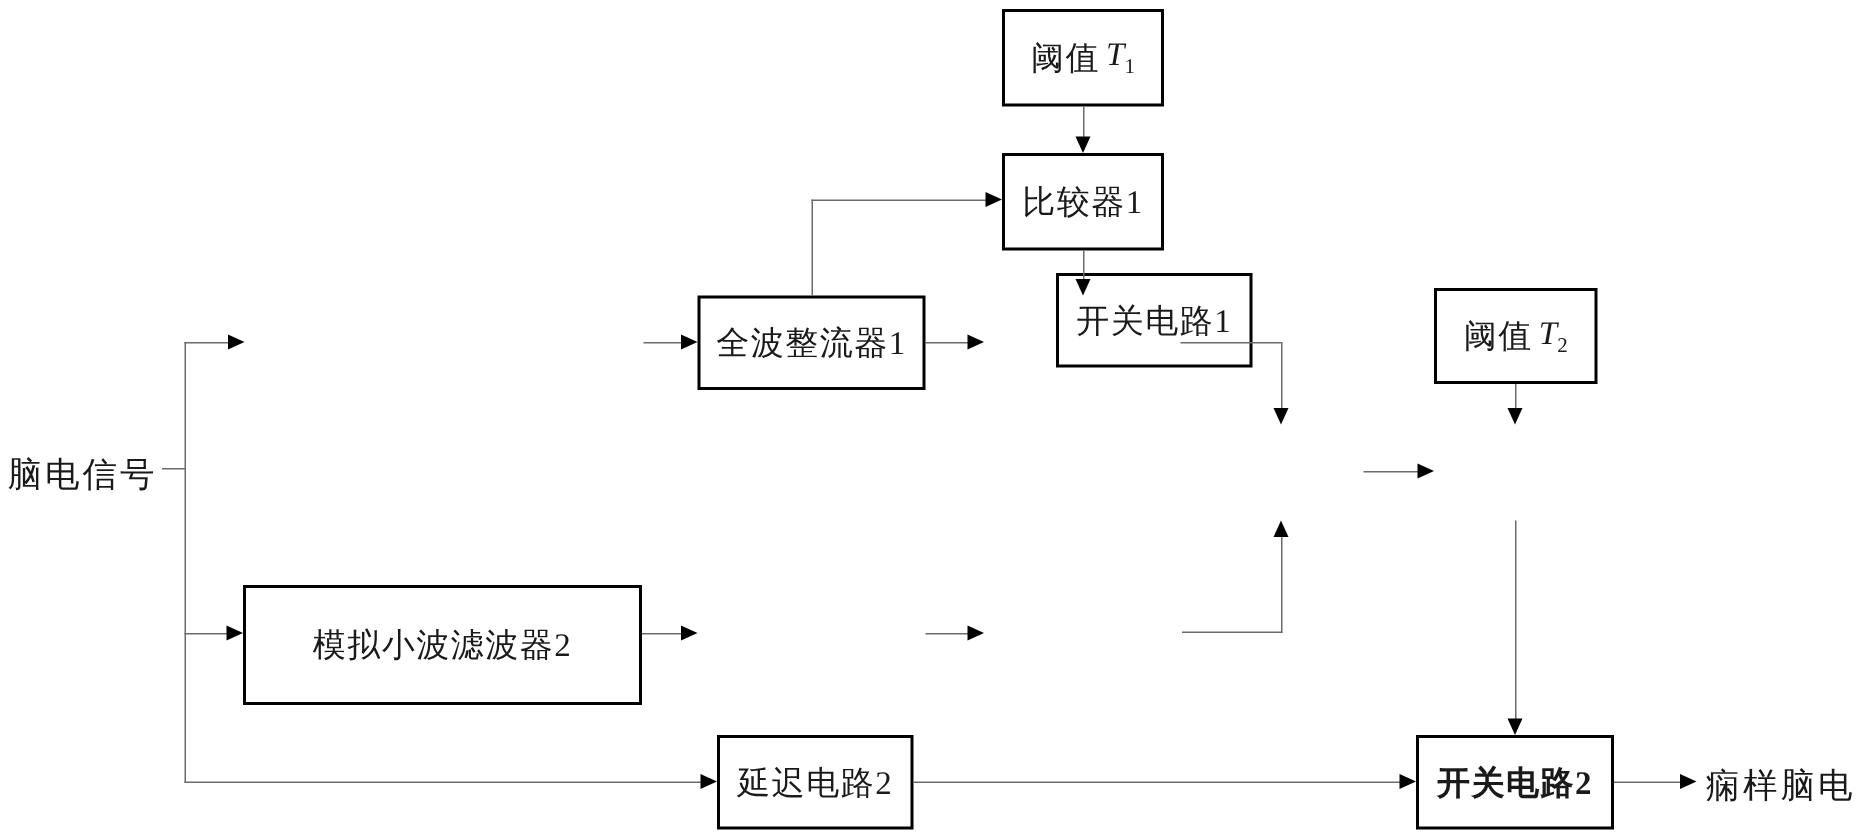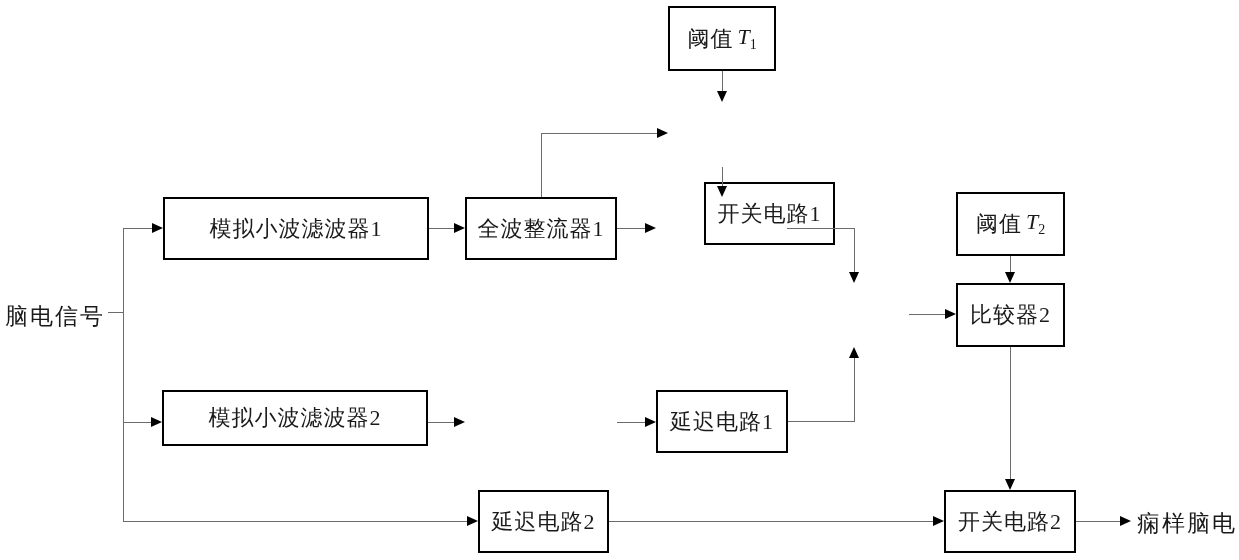--- a/index.html
+++ b/index.html
@@ -44,61 +44,55 @@
   }
   
   #b-threshold1  { left: 668px; top: 6px;   width: 108px; height: 65px; }
   #b-comparator1 { left: 668px; top: 102px; width: 108px; height: 65px; }
   #b-wavelet1    { left: 163px; top: 197px; width: 266px; height: 63px; }
   #b-rectifier1  { left: 465px; top: 197px; width: 152px; height: 63px; }
   #b-switch1     { left: 656px; top: 182px; width: 131px; height: 63px; margin-left: 48px; }
   #b-subtractor  { left: 800px; top: 283px; width: 109px; height: 64px; }
   #b-threshold2  { left: 956px; top: 192px; width: 109px; height: 64px; }
   #b-comparator2 { left: 956px; top: 283px; width: 109px; height: 64px; }
-  #b-wavelet2    { left: 162px; top: 390px; width: 266px; height: 56px; }
+  #b-wavelet2    { left: 162px; top: 390px; width: 266px; height: 80px; }
   #b-rectifier2  { left: 465px; top: 390px; width: 152px; height: 64px; }
   #b-delay1      { left: 656px; top: 390px; width: 132px; height: 63px; }
   #b-delay2      { left: 478px; top: 490px; width: 131px; height: 63px; }
-  #b-switch2     { left: 944px; top: 490px; width: 132px; height: 63px; }
+  #b-switch2     { left: 944px; top: 490px; width: 132px; height: 63px; font-weight: bold; }
   #lbl-input  { left: 5px;    top: 301px; }
   #lbl-output { left: 1137px; top: 508px; }
 </style>
 </head>
 <body>
 
 <div id="canvas">
 
   <div class="io-label" id="lbl-output">痫样脑电</div>
   <div class="io-label" id="lbl-input">脑电信号</div>
 
   <div class="box" id="b-threshold1">
       <span>阈值</span>
       <span class="var"><span>T</span><sub>1</sub></span>
     </div>
-  <div class="box" id="b-wavelet1">
-      <span>模拟小波滤波器1</span>
+  <div class="box" id="b-comparator1">
+      <span>比较器1</span>
     </div>
   <div class="box" id="b-rectifier1">
       <span>全波整流器1</span>
     </div>
   <div class="box" id="b-switch1">
       <span>开关电路1</span>
     </div>
   <div class="box" id="b-threshold2">
       <span>阈值</span>
       <span class="var"><span>T</span><sub>2</sub></span>
     </div>
-  <div class="box" id="b-comparator2">
-      <span>比较器2</span>
-    </div>
   <div class="box" id="b-wavelet2">
       <span>模拟小波滤波器2</span>
-    </div>
-  <div class="box" id="b-delay1">
-      <span>延迟电路1</span>
     </div>
   <div class="box" id="b-delay2">
       <span>延迟电路2</span>
     </div>
   <div class="box" id="b-switch2">
       <span>开关电路2</span>
     </div>
 
   <div class="hline" style="left:108px;top:312px;width:16px;"></div>
   <div class="vline" style="left:123px;top:228px;height:294px;"></div>

